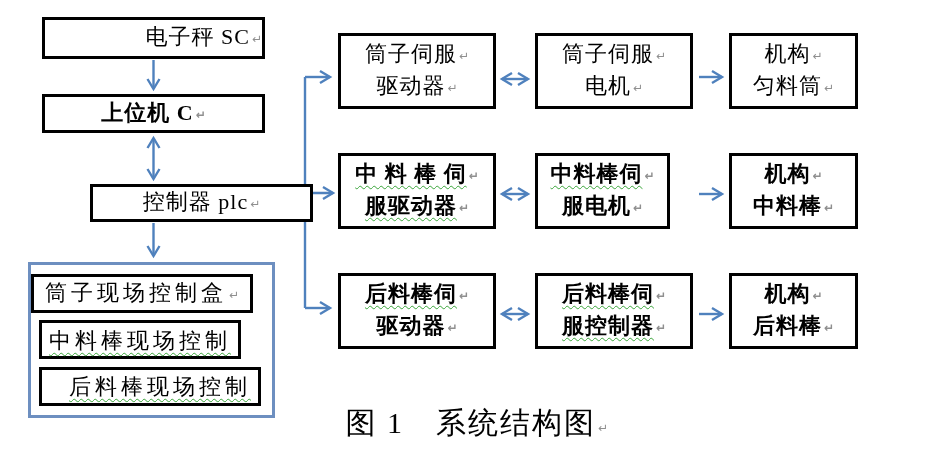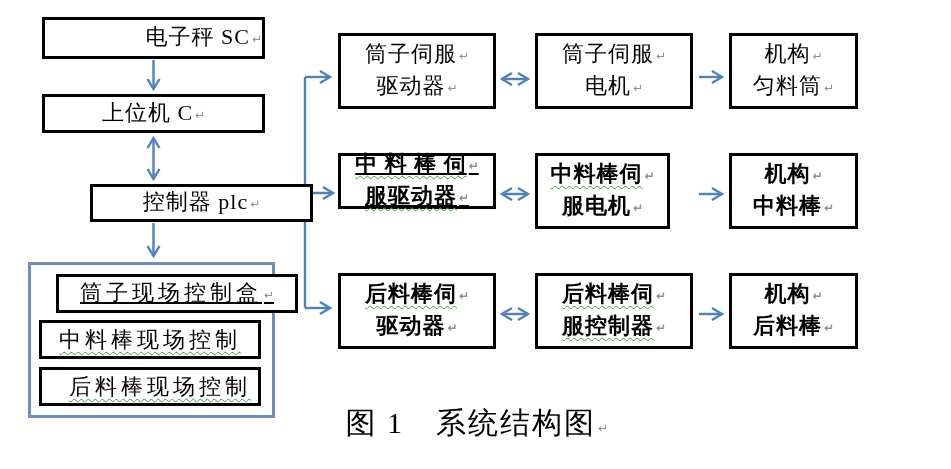--- a/index.html
+++ b/index.html
@@ -57,52 +57,52 @@
     <path d="M699 77 H722" marker-end="url(#mEnd)"></path>
     <path d="M502 194 H528" marker-start="url(#mStart)" marker-end="url(#mEnd)"></path>
     <path d="M699 194 H722" marker-end="url(#mEnd)"></path>
     <path d="M502 314 H528" marker-start="url(#mStart)" marker-end="url(#mEnd)"></path>
     <path d="M699 314 H722" marker-end="url(#mEnd)"></path>
   </svg>
 
   <div class="box" style="left:42px;top:17px;width:223px;height:42px;align-items:flex-end;">
     <span class="line"><span>电子秤 SC</span><span class="pmark">↵</span></span>
   </div>
-  <div class="box" style="left:42px;top:94px;width:223px;height:39px;">
+  <div class="box" style="left:42px;top:94px;width:223px;height:39px;font-weight:bold;">
     <span class="line"><span>上位机 C</span><span class="pmark">↵</span></span>
   </div>
   <div class="box" style="left:42px;top:184px;width:223px;height:38px;margin-left:48px;">
     <span class="line"><span>控制器 plc</span><span class="pmark">↵</span></span>
   </div>
 
   <div class="groupbox" style="left:28px;top:262px;width:247px;height:156px;"></div>
-  <div class="box" style="left:56px;top:274px;width:242px;height:39px;letter-spacing:4px;text-decoration:underline;">
+  <div class="box" style="left:31px;top:274px;width:222px;height:39px;letter-spacing:4px;">
     <span class="line"><span>筒子现场控制盒</span><span class="pmark">↵</span></span>
   </div>
-  <div class="box" style="left:39px;top:320px;width:222px;height:39px;letter-spacing:4px;">
+  <div class="box" style="left:39px;top:320px;width:202px;height:39px;letter-spacing:4px;justify-content:flex-end;">
     <span class="line"><span class="wavy">中料棒现场控制</span></span>
   </div>
   <div class="box" style="left:39px;top:367px;width:222px;height:39px;letter-spacing:4px;padding-left:20px;">
     <span class="line"><span class="wavy">后料棒现场控制</span></span>
   </div>
 
   <div class="box" style="left:338px;top:33px;width:158px;height:76px;">
     <span class="line"><span>筒子伺服</span><span class="pmark">↵</span></span>
     <span class="line"><span>驱动器</span><span class="pmark">↵</span></span>
   </div>
   <div class="box" style="left:535px;top:33px;width:158px;height:76px;">
     <span class="line"><span>筒子伺服</span><span class="pmark">↵</span></span>
     <span class="line"><span>电机</span><span class="pmark">↵</span></span>
   </div>
   <div class="box" style="left:729px;top:33px;width:129px;height:76px;">
     <span class="line"><span>机构</span><span class="pmark">↵</span></span>
     <span class="line"><span>匀料筒</span><span class="pmark">↵</span></span>
   </div>
 
-  <div class="box bold" style="left:338px;top:153px;width:158px;height:56px;text-decoration:underline;">
+  <div class="box bold" style="left:338px;top:153px;width:158px;height:76px;">
     <span class="line"><span class="wavy">中 料 棒 伺</span><span class="pmark">↵</span></span>
     <span class="line"><span class="wavy">服驱动器</span><span class="pmark">↵</span></span>
   </div>
   <div class="box bold" style="left:535px;top:153px;width:135px;height:76px;">
     <span class="line"><span class="wavy">中料棒伺</span><span class="pmark">↵</span></span>
     <span class="line"><span>服电机</span><span class="pmark">↵</span></span>
   </div>
   <div class="box bold" style="left:729px;top:153px;width:129px;height:76px;">
     <span class="line"><span>机构</span><span class="pmark">↵</span></span>
     <span class="line"><span>中料棒</span><span class="pmark">↵</span></span>

